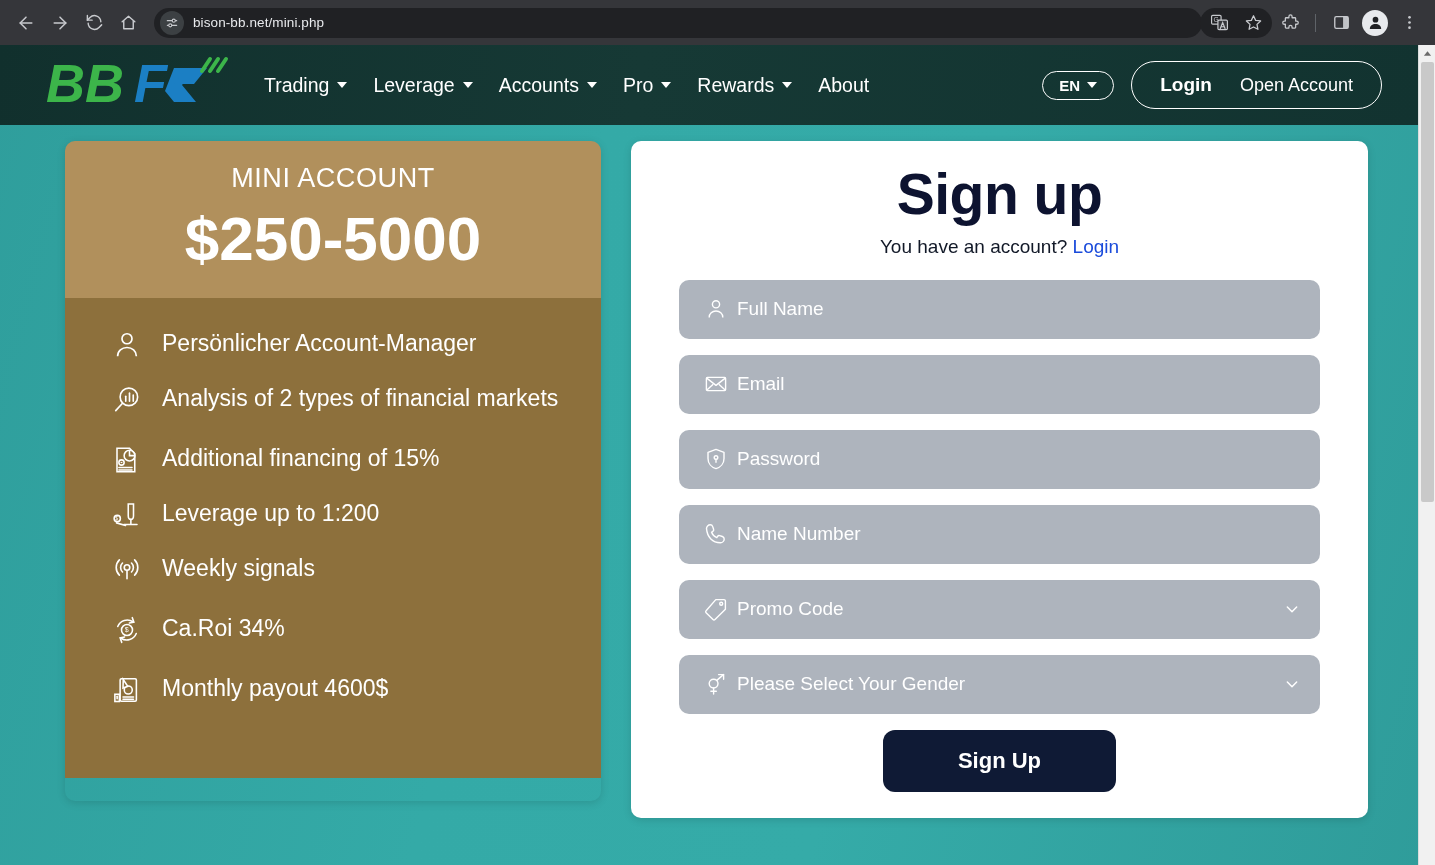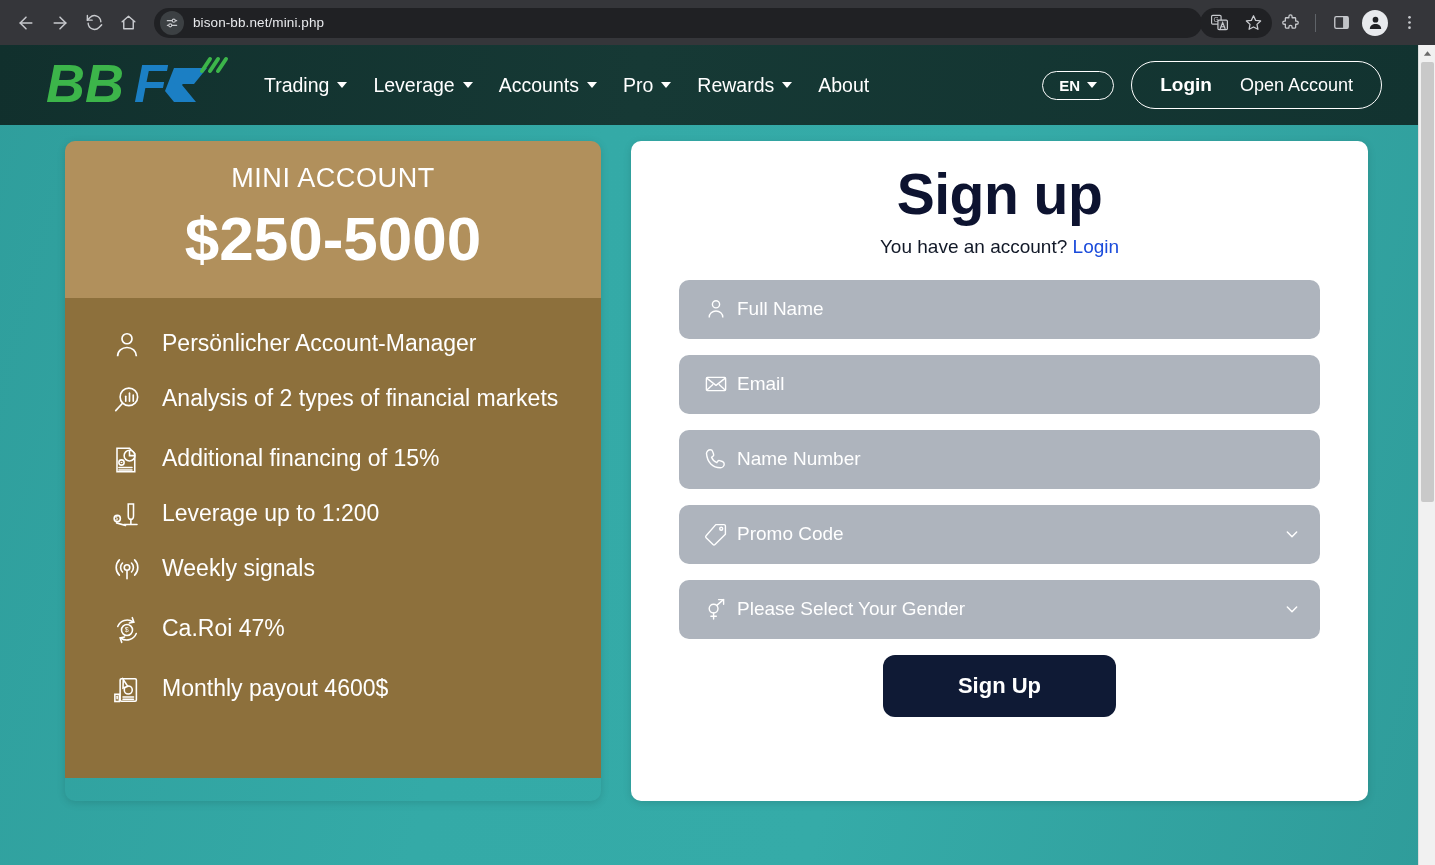--- a/index.html
+++ b/index.html
@@ -415,21 +415,21 @@
           <span class="feature-icon">
             <svg width="30" height="30" viewBox="0 0 24 24" fill="none" stroke="#fff" stroke-width="1.25" stroke-linecap="round">
                 <circle cx="12" cy="12" r="4.4"></circle>
                 <text x="10.2" y="13.8" font-size="5.6" fill="#fff" stroke="none" font-family="Liberation Sans, sans-serif">$</text>
                 <path d="M4.6 9.2A8.2 8.2 0 0 1 16.8 5.4"></path>
                 <polyline points="16.2 2.1 17.5 5.7 13.9 6.4"></polyline>
                 <path d="M19.4 14.8A8.2 8.2 0 0 1 7.2 18.6"></path>
                 <polyline points="7.8 21.9 6.5 18.3 10.1 17.6"></polyline>
               </svg>
           </span>
-          <span class="feature-text">Ca.Roi 47%</span>
+          <span class="feature-text">Ca.Roi 34%</span>
         </div>
 
         <div class="feature">
           <span class="feature-icon">
             <svg width="30" height="30" viewBox="0 0 24 24" fill="none" stroke="#fff" stroke-width="1.25">
                 <rect x="6.5" y="3" width="13" height="18" rx="1"></rect>
                 <circle cx="13" cy="12" r="3.2"></circle>
                 <line x1="8.8" y1="17.6" x2="17.2" y2="17.6" stroke-linecap="round"></line>
                 <line x1="8.8" y1="19.4" x2="17.2" y2="19.4" stroke-linecap="round"></line>
                 <path d="M9 3.6 12.6 9 8.8 10.4z" fill="#8d703c"></path>
@@ -465,20 +465,30 @@
           <svg width="24" height="24" viewBox="0 0 24 24" fill="none" stroke="#fff" stroke-width="1.4" stroke-linejoin="round">
               <rect x="2.4" y="5.4" width="19.2" height="13.2" rx="1"></rect>
               <polyline points="2.4 5.9 12 13.4 21.6 5.9"></polyline>
               <line x1="2.6" y1="18.2" x2="9.2" y2="12.2"></line>
               <line x1="21.4" y1="18.2" x2="14.8" y2="12.2"></line>
             </svg>
         </span>
         <span class="field-label">Email</span>
       </div>
 
+      <div class="field">
+        <span class="field-icon">
+          <svg width="24" height="24" viewBox="0 0 24 24" fill="none" stroke="#fff" stroke-width="1.4" stroke-linejoin="round">
+              <path d="M12 2.4 20 5.3v6.1c0 5-3.4 8.9-8 10.2-4.6-1.3-8-5.2-8-10.2V5.3z"></path>
+              <circle cx="12" cy="10.6" r="1.8"></circle>
+              <line x1="12" y1="12.2" x2="12" y2="15.2" stroke-linecap="round"></line>
+            </svg>
+        </span>
+        <span class="field-label">Password</span>
+      </div>
 
       <div class="field">
         <span class="field-icon">
           <svg width="24" height="24" viewBox="0 0 24 24" fill="none" stroke="#fff" stroke-width="1.4" stroke-linecap="round">
               <path d="M6.3 2.8c1.3 0 2 .6 2.4 1.8l.9 2.7c.3.9 0 1.6-.8 2.1l-1.2.8c.9 2.5 2.7 4.4 5.2 5.4l.8-1.2c.5-.8 1.2-1.1 2.1-.8l2.7.9c1.2.4 1.8 1.1 1.8 2.4 0 2.1-1.7 3.8-3.8 3.8C8.6 20.7 3.3 15.4 2.5 6.6c0-2.1 1.7-3.8 3.8-3.8z"></path>
             </svg>
         </span>
         <span class="field-label">Name Number</span>
       </div>
 

